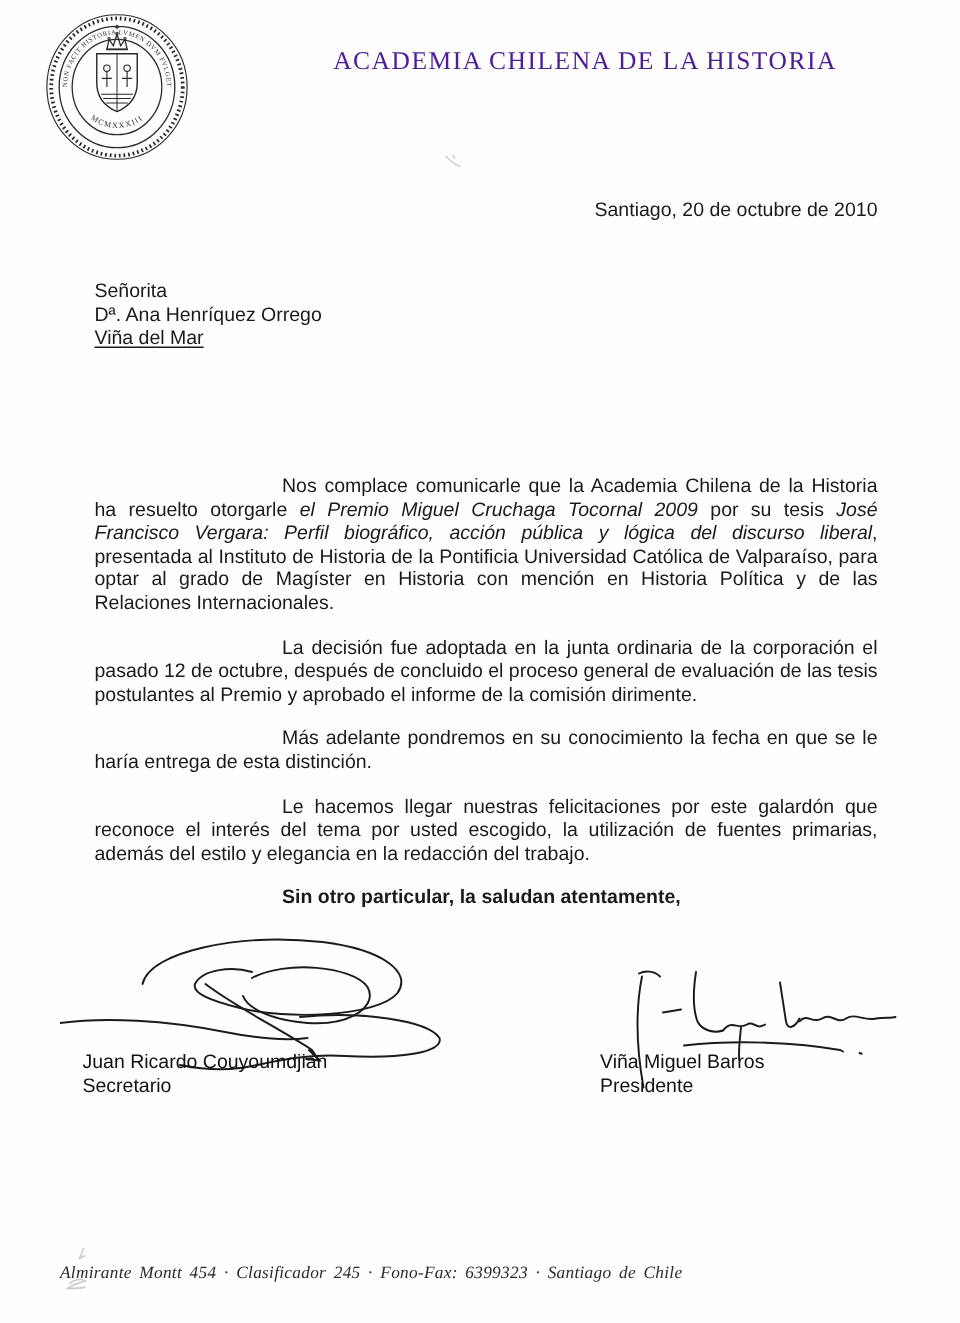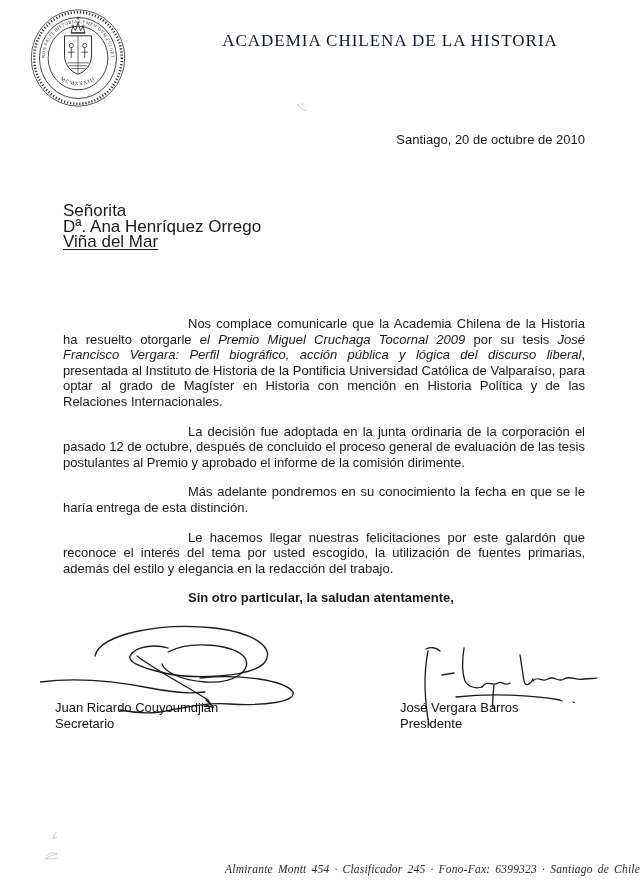--- a/index.html
+++ b/index.html
@@ -13,31 +13,31 @@
   }
   
   .seal{position:absolute;left:25px;top:7px;width:106px;height:102px;}
   .seal path,.seal ellipse,.seal line,.seal circle{stroke:#2b2b2b;fill:none;}
   .seal text{fill:#2b2b2b;font-family:"Liberation Serif",serif;}
   .org-title{
     position:absolute;left:165px;top:31px;width:450px;
     text-align:center;
     font-family:"Liberation Serif", serif;
     font-size:17px;letter-spacing:1px;
-    color:#0f172a;
+    color:#4c1d95;
   }
   
   .date-line{
     position:absolute;top:132px;right:55px;
     font-size:13px;
   }
   
   .recipient{
-    position:absolute;left:63px;top:203px;
-    font-size:17px;line-height:15.5px;
+    position:absolute;left:63px;top:186px;
+    font-size:13px;line-height:15.5px;
   }
   .recipient .city{text-decoration:underline;text-underline-offset:2px;}
   
   .greeting{position:absolute;left:63px;top:277px;font-size:13px;}
   
   .letter-body{
     position:absolute;left:63px;top:316px;width:522px;
     font-size:13px;line-height:15.6px;
     text-align:justify;
   }
@@ -51,26 +51,25 @@
   .sig-right-svg{left:412px;top:645px;width:190px;height:85px;}
   .sig-block{
     position:absolute;text-align:left;
     font-size:13px;line-height:16px;color:#111;
   }
   .sig-block-left{left:55px;top:700px;width:190px;}
   .sig-block-right{left:400px;top:700px;width:175px;}
   
   .footer{
     position:absolute;left:40px;top:843px;width:600px;
-    text-align:right;
+    text-align:left;
     font-family:"Liberation Serif", serif;
     font-style:italic;
     font-size:11.5px;letter-spacing:0.2px;word-spacing:2px;
     color:#2a2a2a;
-    margin-top:20px;
   }
   
   .artifact{position:absolute;}
   .artifact path{stroke:#a8a8a8;fill:none;stroke-width:1;}
 </style>
 </head>
 <body>
 
 <div class="page">
 
@@ -146,21 +145,21 @@
     <path d="M121,36 C126,30 130,38 136,34 C142,30 146,38 152,34 C158,30 164,36 172,34 C178,33 182,34 185,33"></path>
     <path d="M44,52 C80,48 120,50 148,55 L150,56"></path>
     <path d="M161,57 l1.5,0.5"></path>
   </svg>
 
   <div class="sig-block sig-block-left">
     <div>Juan Ricardo Couyoumdjian</div>
     <div>Secretario</div>
   </div>
   <div class="sig-block sig-block-right">
-    <div>José Vergara Barros</div>
+    <div>Viña Miguel Barros</div>
     <div>Presidente</div>
   </div>
 
   <div class="footer">Almirante Montt 454 · Clasificador 245 · Fono-Fax: 6399323 · Santiago de Chile</div>
 
   <svg class="artifact" style="left:293px;top:101px;width:18px;height:14px;opacity:.55" viewBox="0 0 18 14" aria-hidden="true">
     <path d="M4,3 C7,6 10,9 14,10 M9,2 l1,3"></path>
   </svg>
   <svg class="artifact" style="left:40px;top:830px;width:30px;height:40px;opacity:.6" viewBox="0 0 30 40" aria-hidden="true">
     <path d="M16,2 l-3,7 l4,-2"></path>

